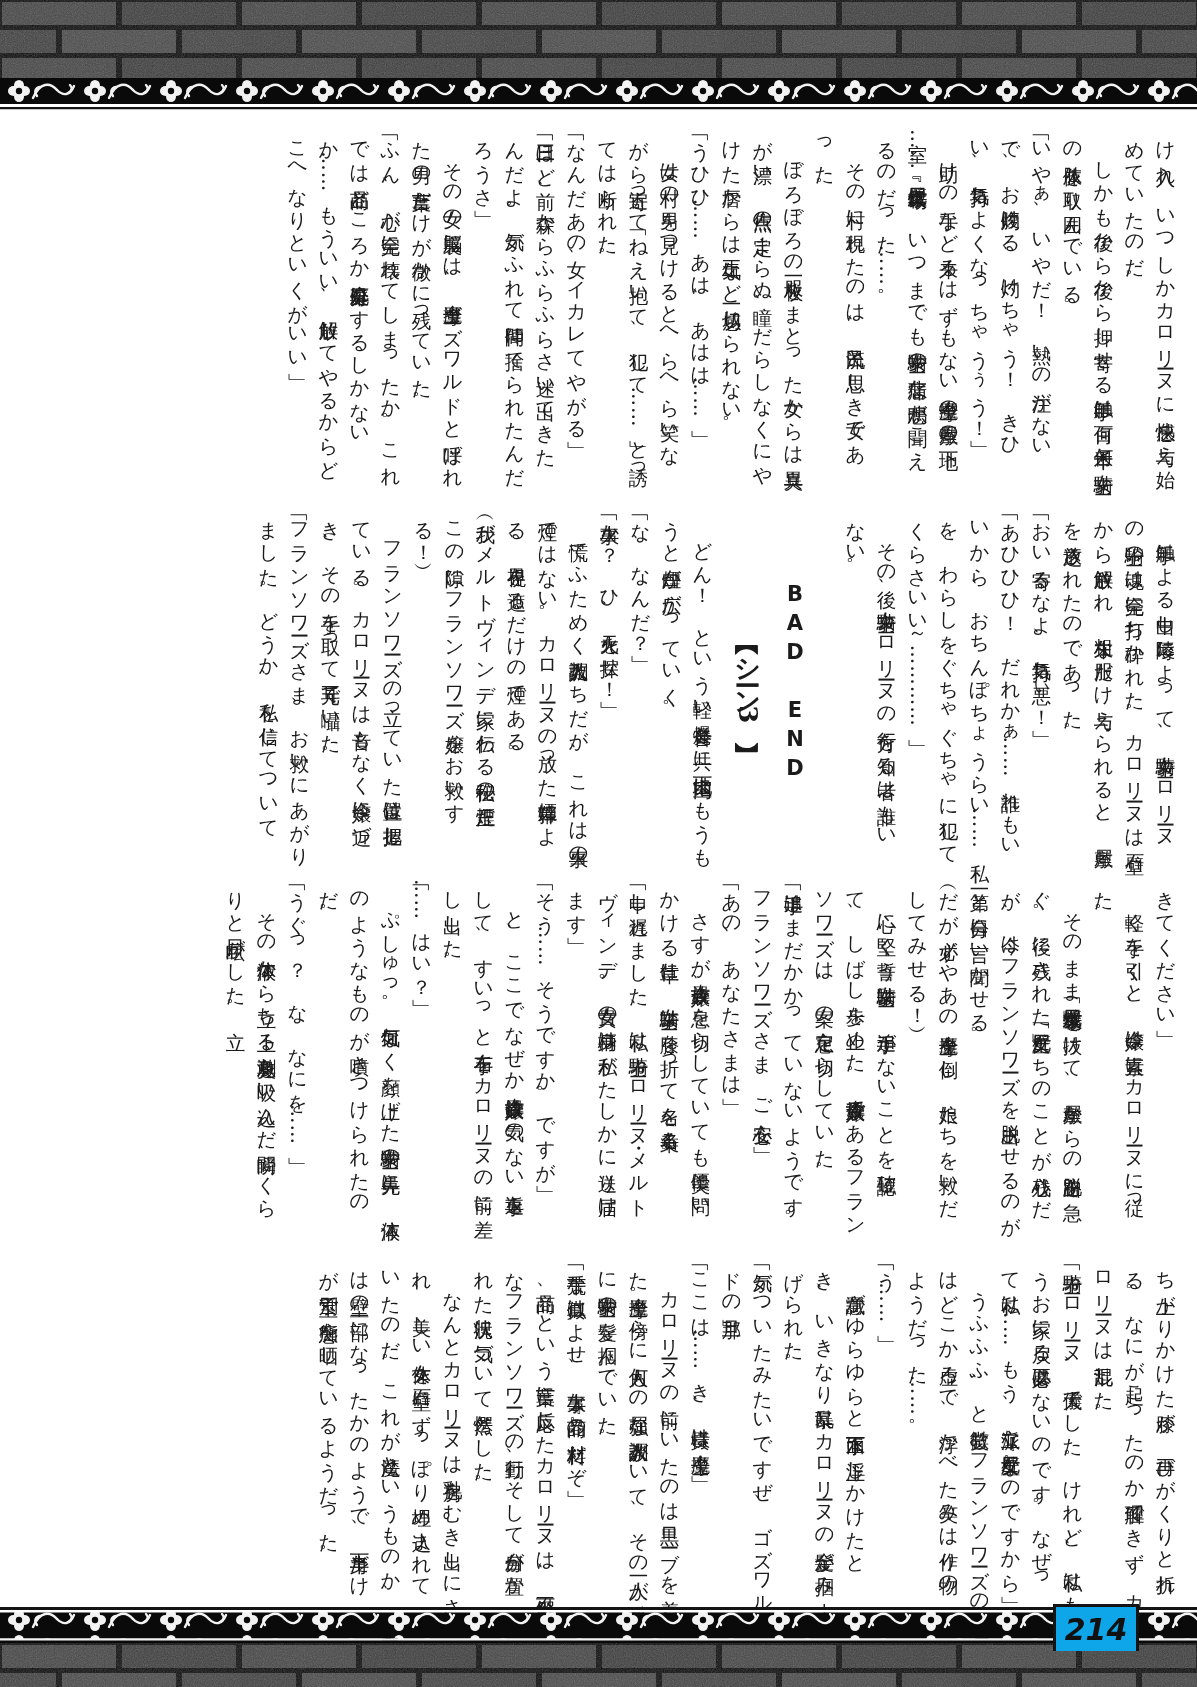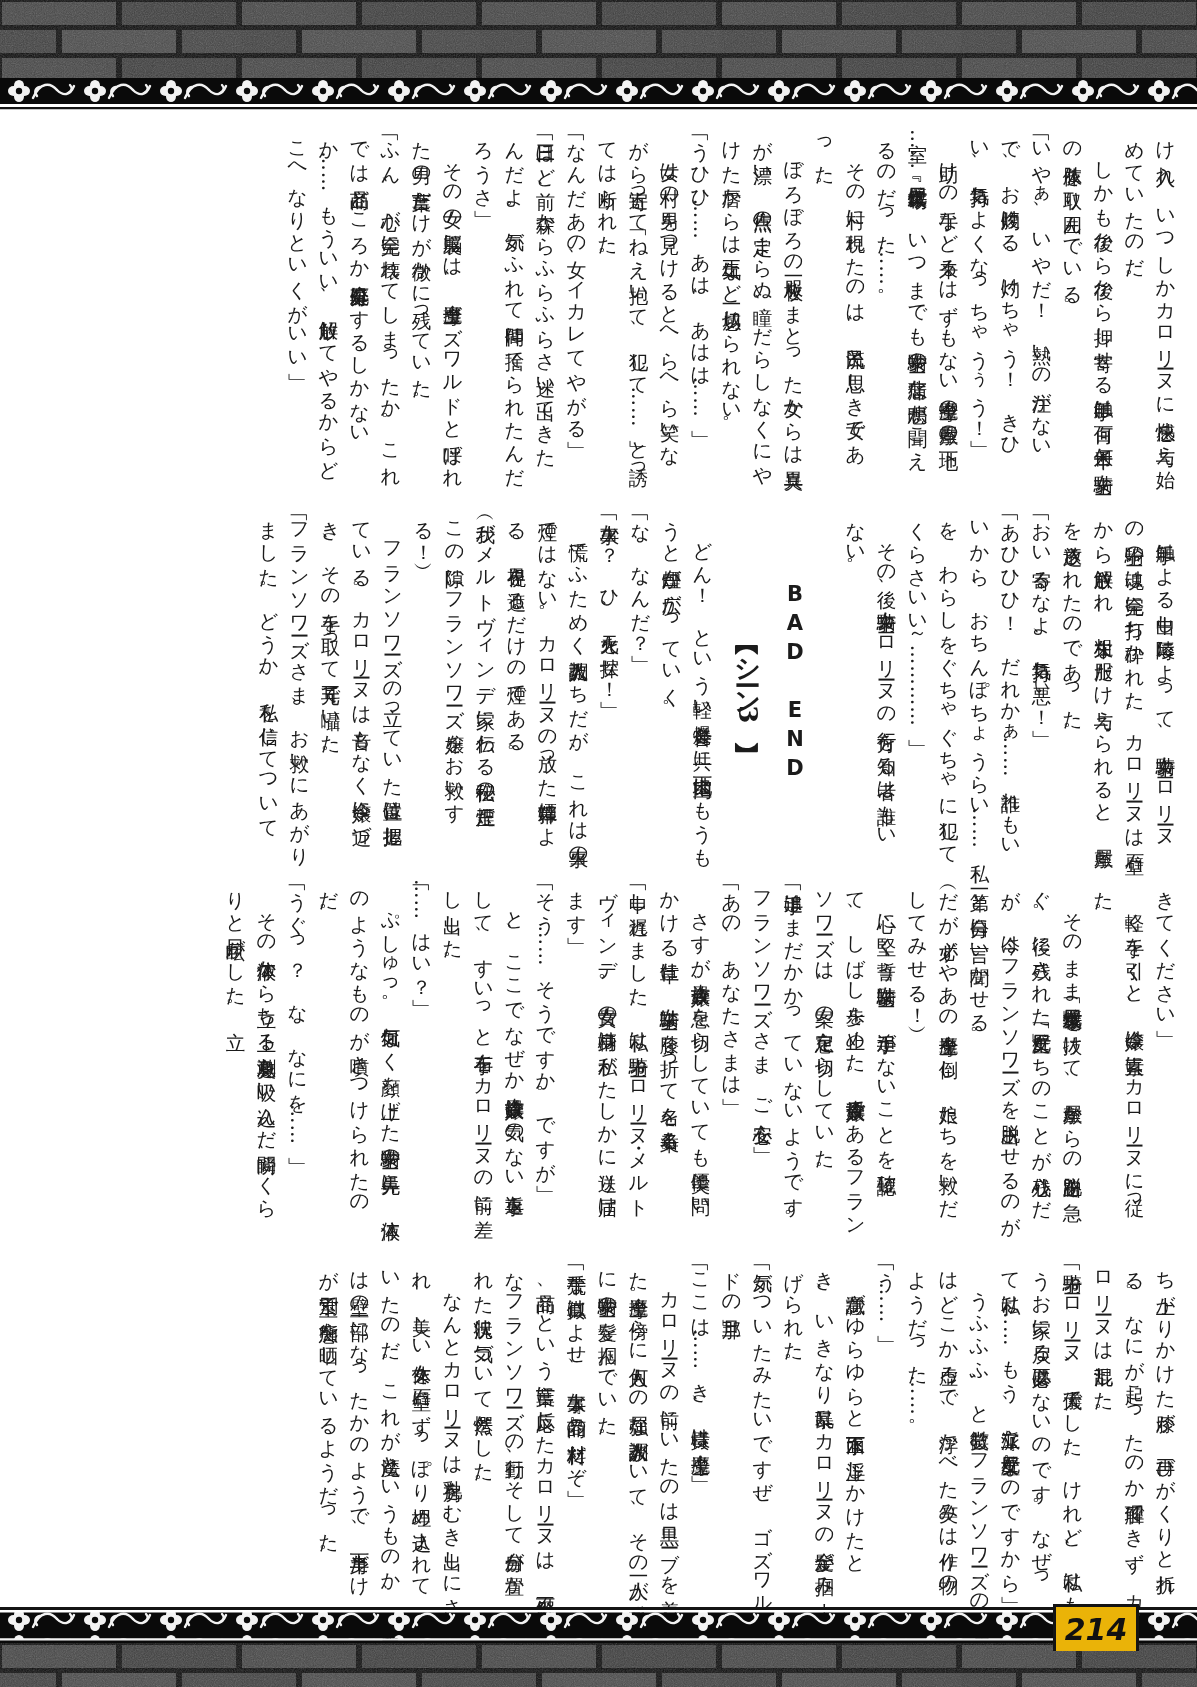--- a/index.html
+++ b/index.html
@@ -31,21 +31,21 @@
     font-weight:bold;font-size:21px;text-orientation:upright;
     text-align:center;letter-spacing:5px;
     margin-block-start:30px;margin-block-end:16px;
   }
   .band p.scene{
     font-weight:bold;font-size:26px;text-align:center;
     letter-spacing:2px;margin-block-start:8px;margin-block-end:14px;
   }
   .page-number-box{
     position:absolute;top:1604px;right:58px;width:80px;height:44px;
-    background:#eab308;border:3px solid #141414;border-bottom:none;
+    background:#0ea5e9;border:3px solid #141414;border-bottom:none;
     display:flex;align-items:center;justify-content:center;
     font-family:"DejaVu Sans","Liberation Sans",sans-serif;
     font-weight:bold;font-style:italic;font-size:30px;color:#111;
     z-index:5;
   }
 </style>
 </head>
 <body>
 
 <div class="page">

